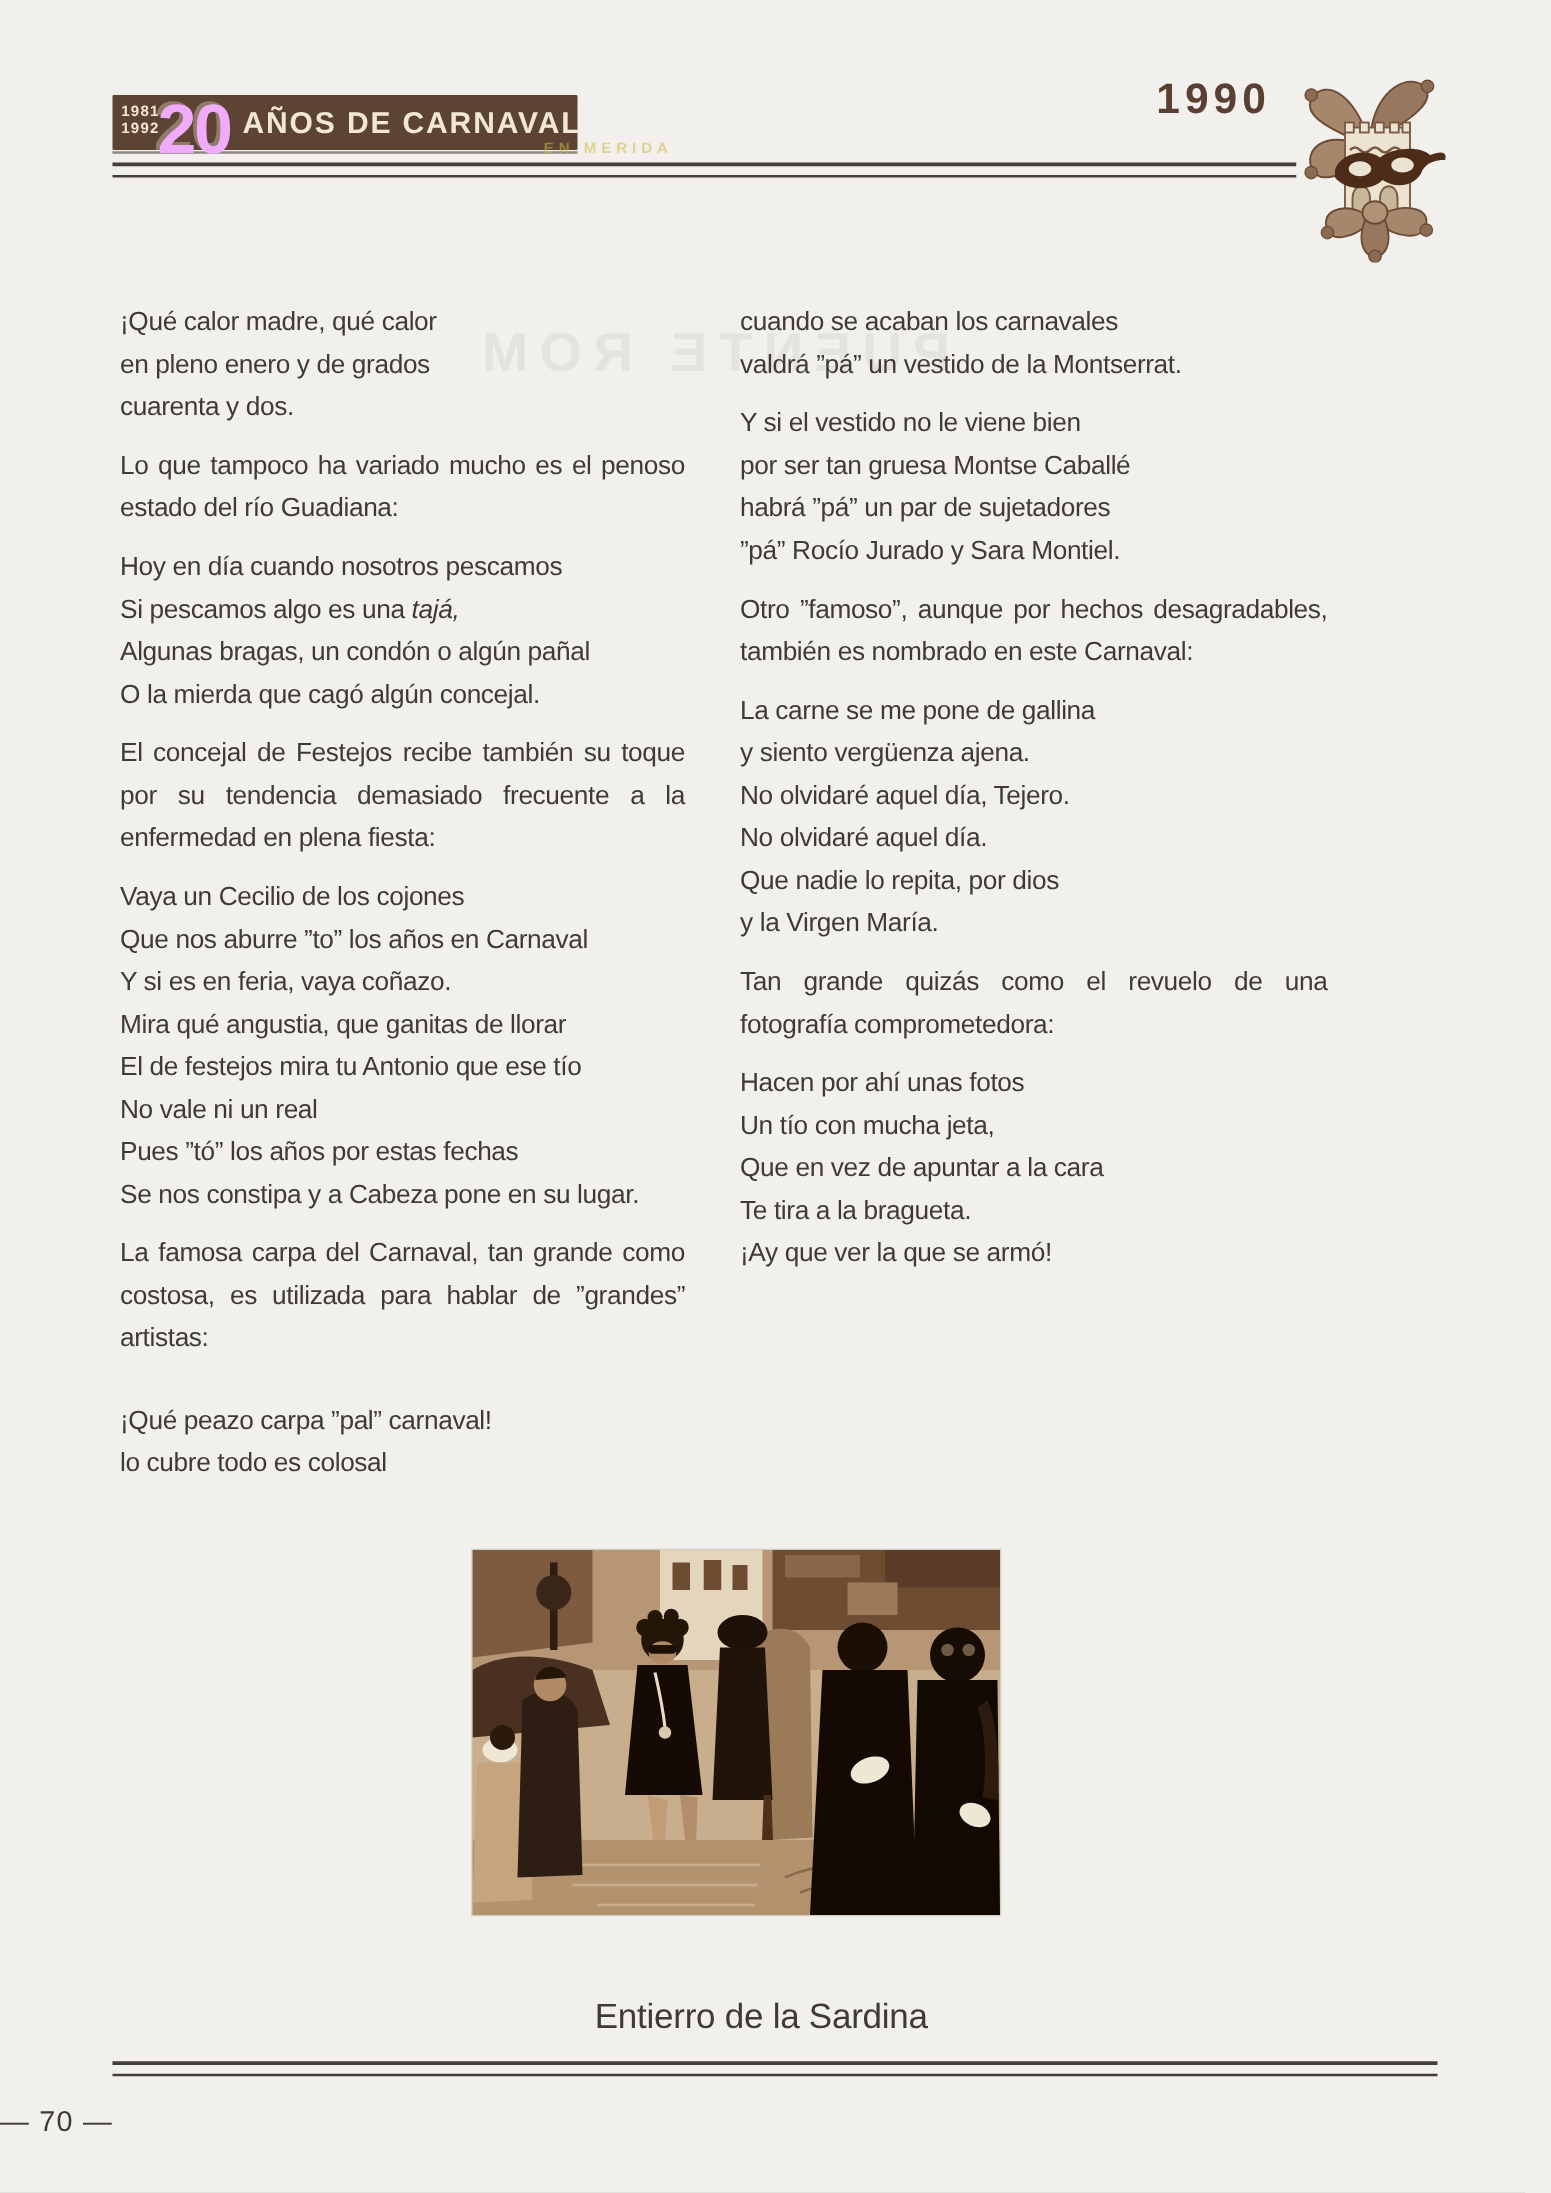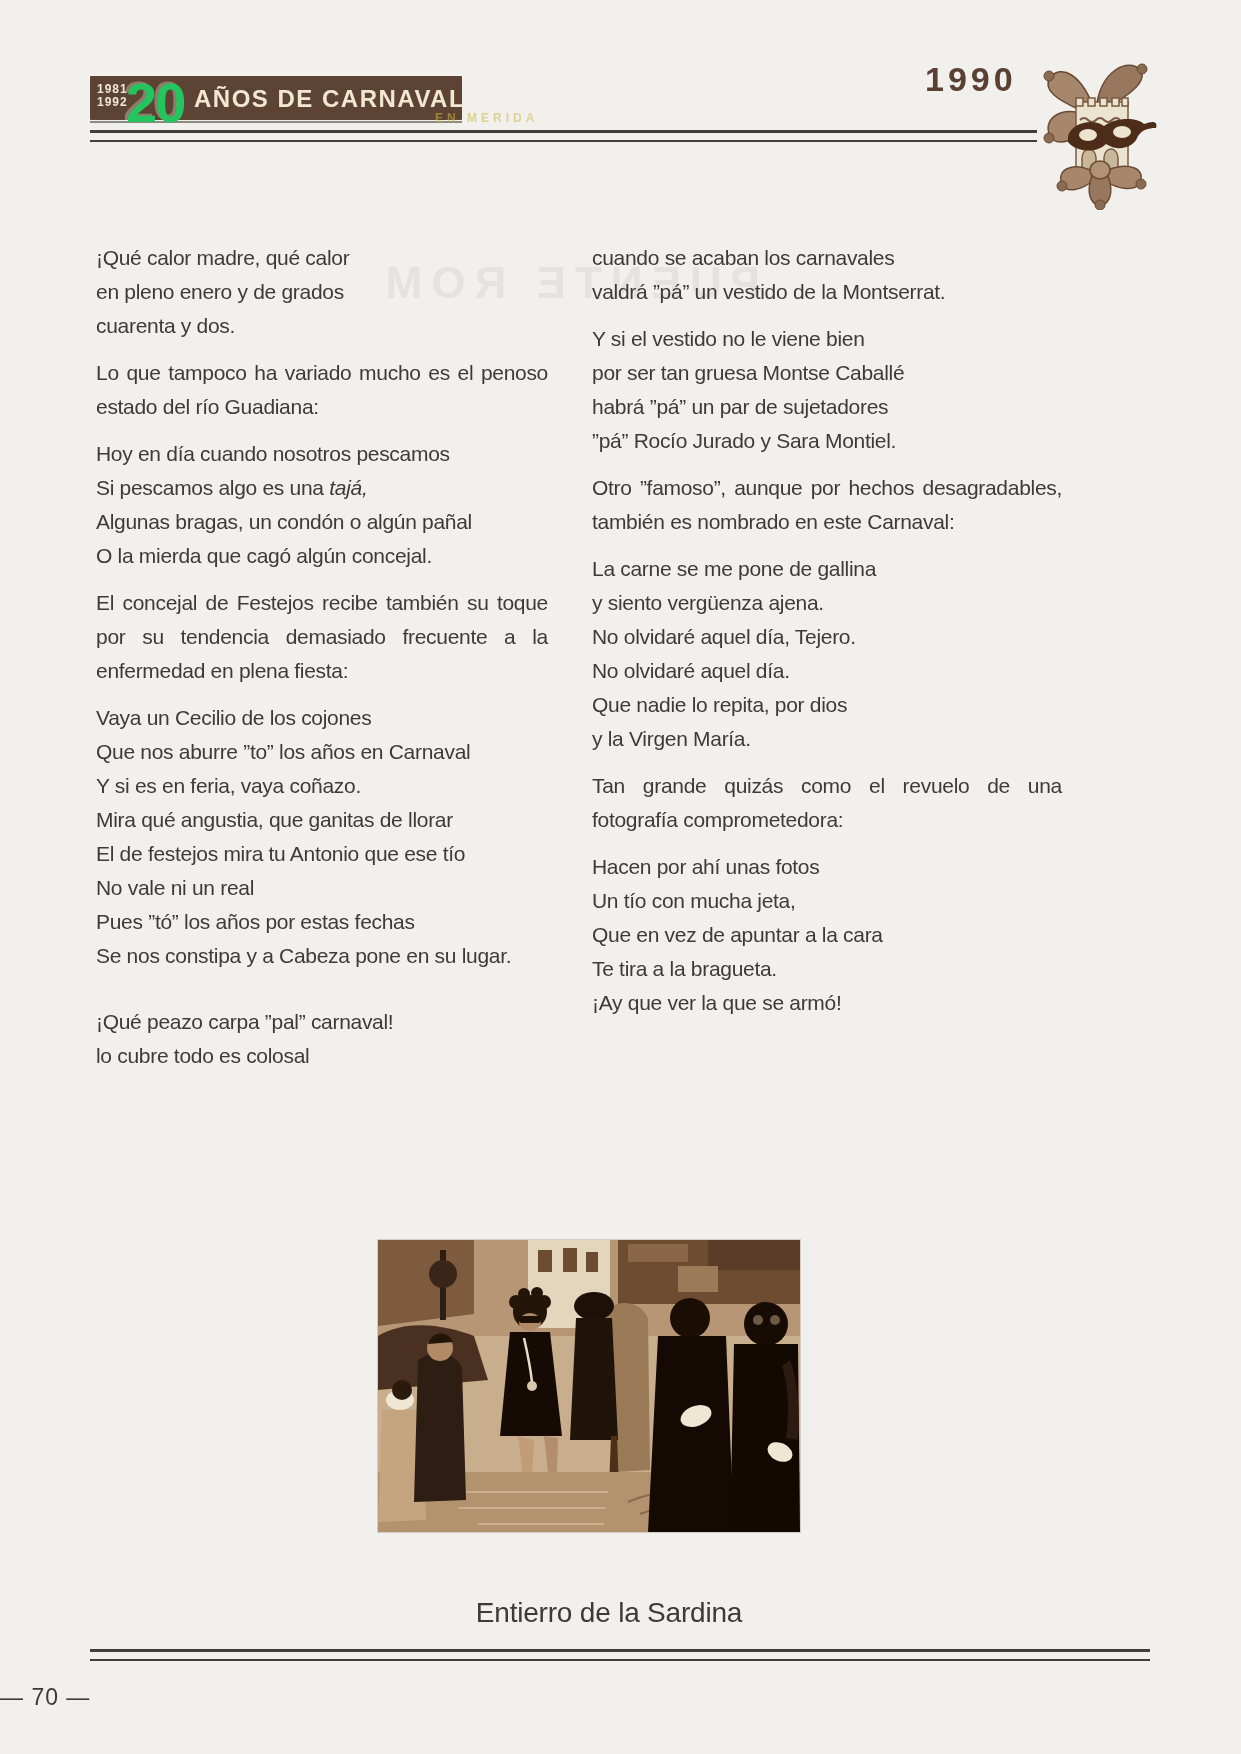--- a/index.html
+++ b/index.html
@@ -6,21 +6,21 @@
   .page{
     position:relative; width:1241px; height:1754px; margin:0 auto;
     background:#f2f0ec;
     font-family:Liberation Sans, sans-serif;
     color:#3e3a37; overflow:hidden;
   }
   
   .logo-bar{position:absolute; left:90px; top:76px; width:372px; height:44px; background:#5d4334; border-radius:1px;}
   .logo-years{position:absolute; left:7px; top:7px; font-size:12px; line-height:13px; font-weight:bold; color:#f2e8d0; text-align:center; letter-spacing:1px;}
   .logo-20{
-    position:absolute; left:36px; top:-6px; font-size:56px; font-weight:bold; color:#22c55e;
+    position:absolute; left:36px; top:-6px; font-size:56px; font-weight:bold; color:#f0abfc;
     text-shadow:-3px -2px 0 rgba(242,233,210,0.35); letter-spacing:-2px; z-index:3;
   }
   .logo-title{position:absolute; left:104px; top:0; height:60px; line-height:46px; font-size:24px; font-weight:bold; letter-spacing:1.5px; color:#f2e8d0; white-space:nowrap;}
   .logo-underline{position:absolute; left:90px; top:121px; width:372px; height:2px; background:#55504a; opacity:.65;}
   .logo-subtitle{position:absolute; left:390px; top:111px; font-size:12px; font-weight:bold; letter-spacing:4px; color:rgba(205,185,70,0.55); white-space:nowrap;padding-left:45px;}
   .year-heading{position:absolute; left:925px; top:60px; font-size:34px; font-weight:bold; letter-spacing:4px; color:#5a4033;}
   .rule-double{position:absolute; height:7px; border-top:3px solid #433e3a; border-bottom:2px solid #433e3a;}
   #top-rule{left:90px; top:130px; width:947px;}
   #bottom-rule{left:90px; top:1649px; width:1060px;}
   .jester{position:absolute; left:1038px; top:58px; width:124px; height:152px;}
@@ -125,20 +125,23 @@
       <div class="block verse">
         <div class="line">Vaya un Cecilio de los cojones</div>
         <div class="line">Que nos aburre ”to” los años en Carnaval</div>
         <div class="line">Y si es en feria, vaya coñazo.</div>
         <div class="line">Mira qué angustia, que ganitas de llorar</div>
         <div class="line">El de festejos mira tu Antonio que ese tío</div>
         <div class="line">No vale ni un real</div>
         <div class="line">Pues ”tó” los años por estas fechas</div>
         <div class="line">Se nos constipa y a Cabeza pone en su lugar.</div>
       </div>
+      <div class="block prose">
+        <div class="prose-text">La famosa carpa del Carnaval, tan grande como costosa, es utilizada para hablar de ”grandes” artistas:</div>
+      </div>
       <div class="block verse extra-gap">
         <div class="line">¡Qué peazo carpa ”pal” carnaval!</div>
         <div class="line">lo cubre todo es colosal</div>
       </div>
     </div>
   <div class="column" id="col-right">
       <div class="block verse">
         <div class="line">cuando se acaban los carnavales</div>
         <div class="line">valdrá ”pá” un vestido de la Montserrat.</div>
       </div>

